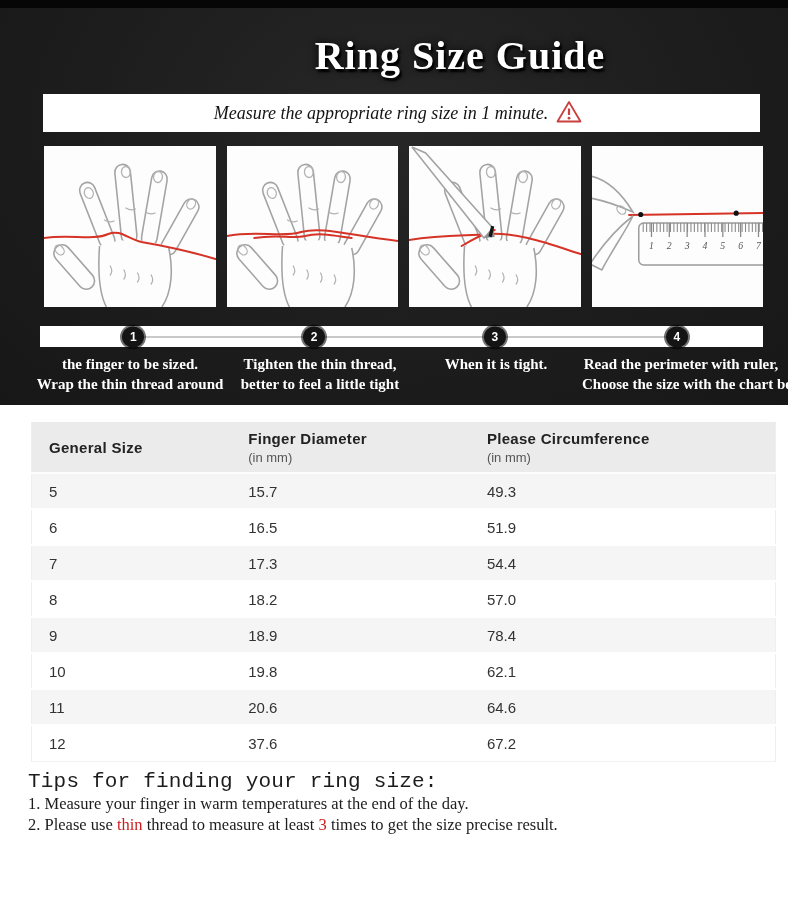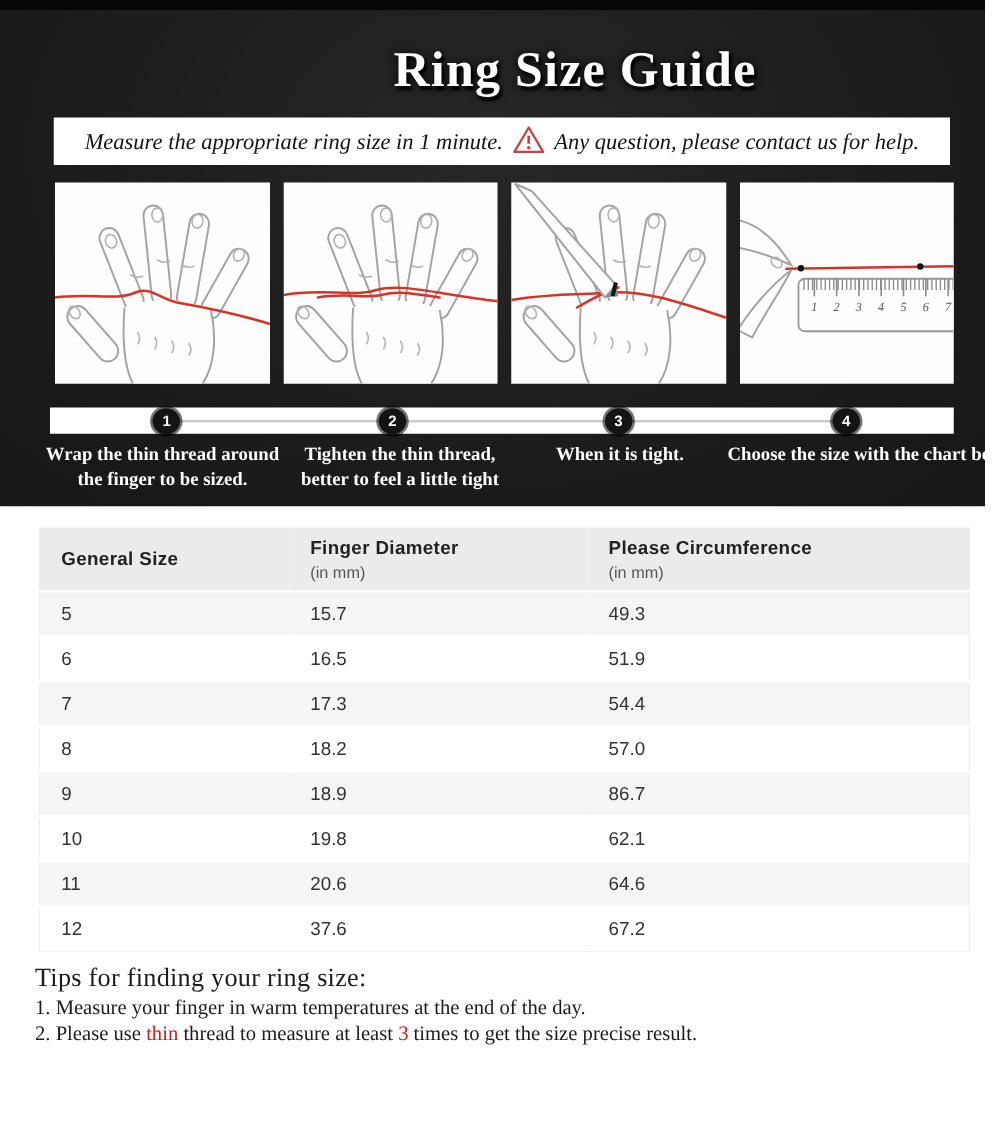--- a/index.html
+++ b/index.html
@@ -129,21 +129,21 @@
   }
   .size-table tbody tr { border-bottom:1px solid #f1f1f1; }
   .size-table tbody tr:nth-child(odd){
     background:#f5f5f5;
     border-top:2px solid #ffffff;
     border-bottom:2px solid #ffffff;
   }
 
   
   .tips-section { padding:8px 0 0 28px; background:#ffffff; }
-  .tips-title { font-size:21px; color:#1c1c1c; letter-spacing:.2px; }
+  .tips-title { font-size:21px; color:#1c1c1c; letter-spacing:.2px;font-family:Liberation Mono, monospace; }
   .tip-line { font-size:16.5px; color:#1c1c1c; line-height:20px; margin-top:1px; }
   .red { color:#cb1f1f; }
 
   
   .hand-stroke { fill:#fdfdfd; stroke:#a3a3a3; stroke-width:1.6; }
   .thin-stroke { fill:none; stroke:#b2b2b2; stroke-width:1.3; stroke-linecap:round; }
   .thread { fill:none; stroke:#d63327; stroke-width:2; stroke-linecap:round; }
 </style>
 </head>
 <body>
@@ -183,21 +183,20 @@
 
   <div class="page-title">Ring Size Guide</div>
 
   <div class="banner">
     <span>Measure the appropriate ring size in 1 minute.</span>
     <svg class="warn-svg" width="26" height="24" viewBox="0 0 26 24">
       <path d="M13,2 L24.5,21.5 L1.5,21.5 Z" fill="none" stroke="#c84040" stroke-width="1.8" stroke-linejoin="round"></path>
       <line x1="13" y1="8.5" x2="13" y2="15" stroke="#c84040" stroke-width="2.2"></line>
       <circle cx="13" cy="18.2" r="1.4" fill="#c84040"></circle>
     </svg>
-    <span>Any question, please contact us for help.</span>
   </div>
 
   <div class="panels-row">
 
     <div class="panel">
       <svg viewBox="0 0 176 161" preserveAspectRatio="none">
         <use href="#hand" xlink:href="#hand"></use>
         <path class="thread" d="M0,92 C28,88 50,95 66,88 C78,83 86,93 100,96 C124,100 152,106 176,113"></path>
       </svg>
     </div>
@@ -250,31 +249,32 @@
   <div class="step-bar">
     <div class="step-line"></div>
     <div class="step-circle c1">1</div>
     <div class="step-circle c2">2</div>
     <div class="step-circle c3">3</div>
     <div class="step-circle c4">4</div>
   </div>
 
   <div class="captions-row">
     <div class="caption">
+      <div>the finger to be sized.</div>
       <div>Wrap the thin thread around</div>
-      <div>the finger to be sized.</div>
     </div>
     <div class="caption">
       <div>Tighten the thin thread,</div>
       <div>better to feel a little tight</div>
     </div>
     <div class="caption">
       <div>When it is tight.</div>
     </div>
     <div class="caption">
+      <div>Read the perimeter with ruler,</div>
       <div>Choose the size with the chart below.</div>
     </div>
   </div>
 </div>
 
 <div class="table-section">
   <table class="size-table">
     <colgroup>
         <col class="c1">
         <col class="c2">
@@ -312,21 +312,21 @@
         <td>54.4</td>
       </tr>
       <tr>
         <td>8</td>
         <td>18.2</td>
         <td>57.0</td>
       </tr>
       <tr>
         <td>9</td>
         <td>18.9</td>
-        <td>86.7</td>
+        <td>78.4</td>
       </tr>
       <tr>
         <td>10</td>
         <td>19.8</td>
         <td>62.1</td>
       </tr>
       <tr>
         <td>11</td>
         <td>20.6</td>
         <td>64.6</td>

